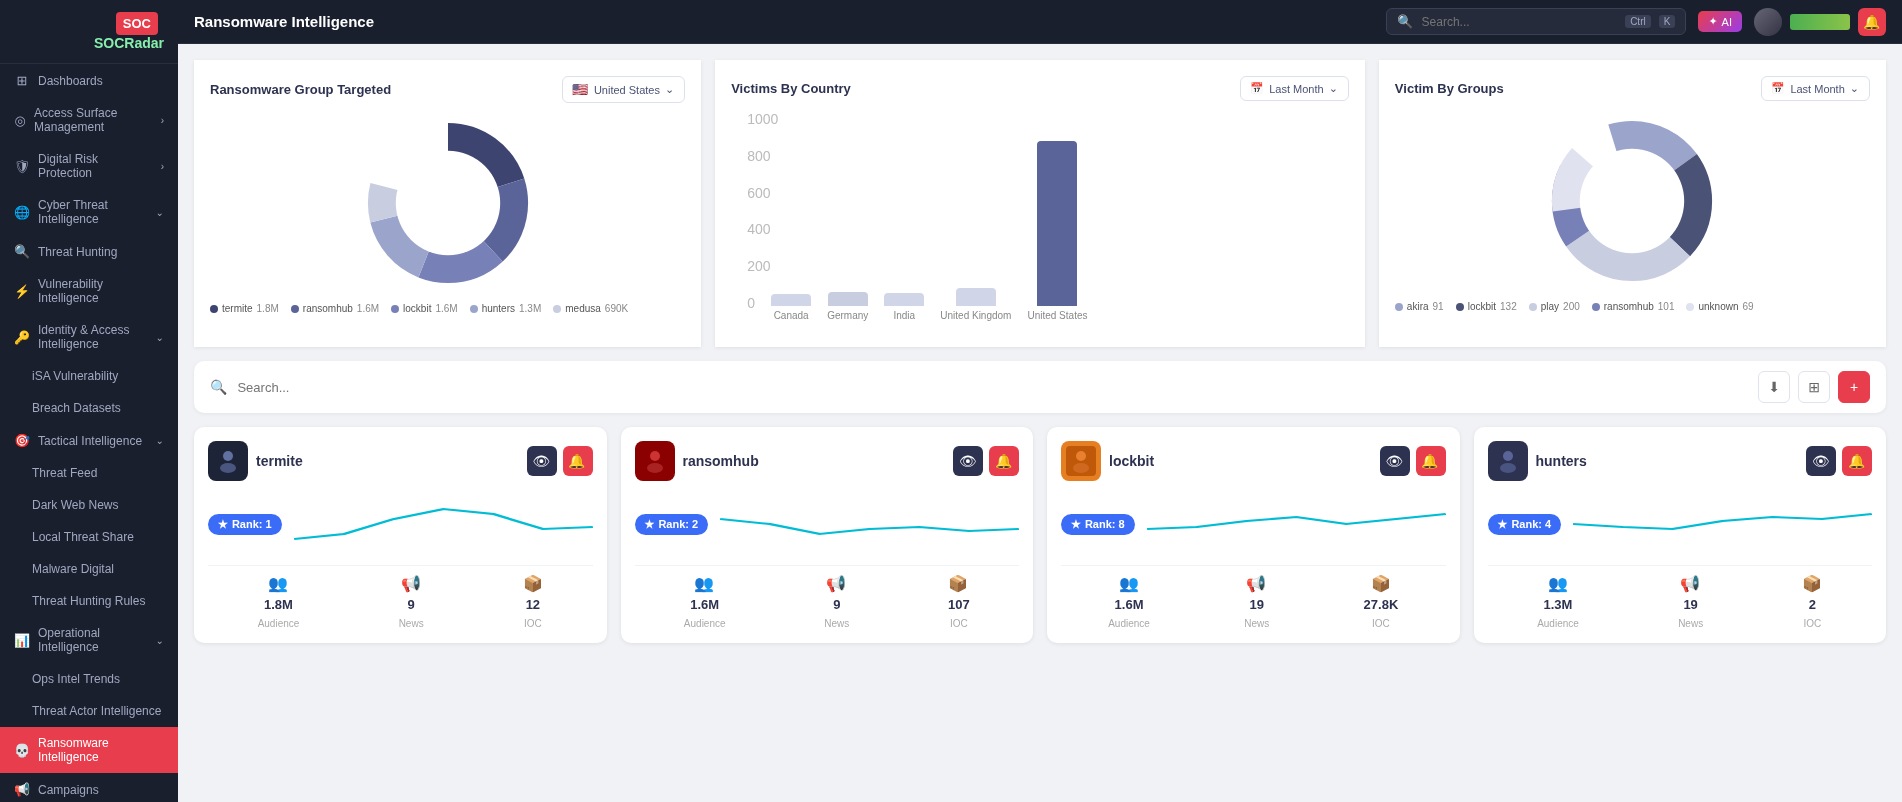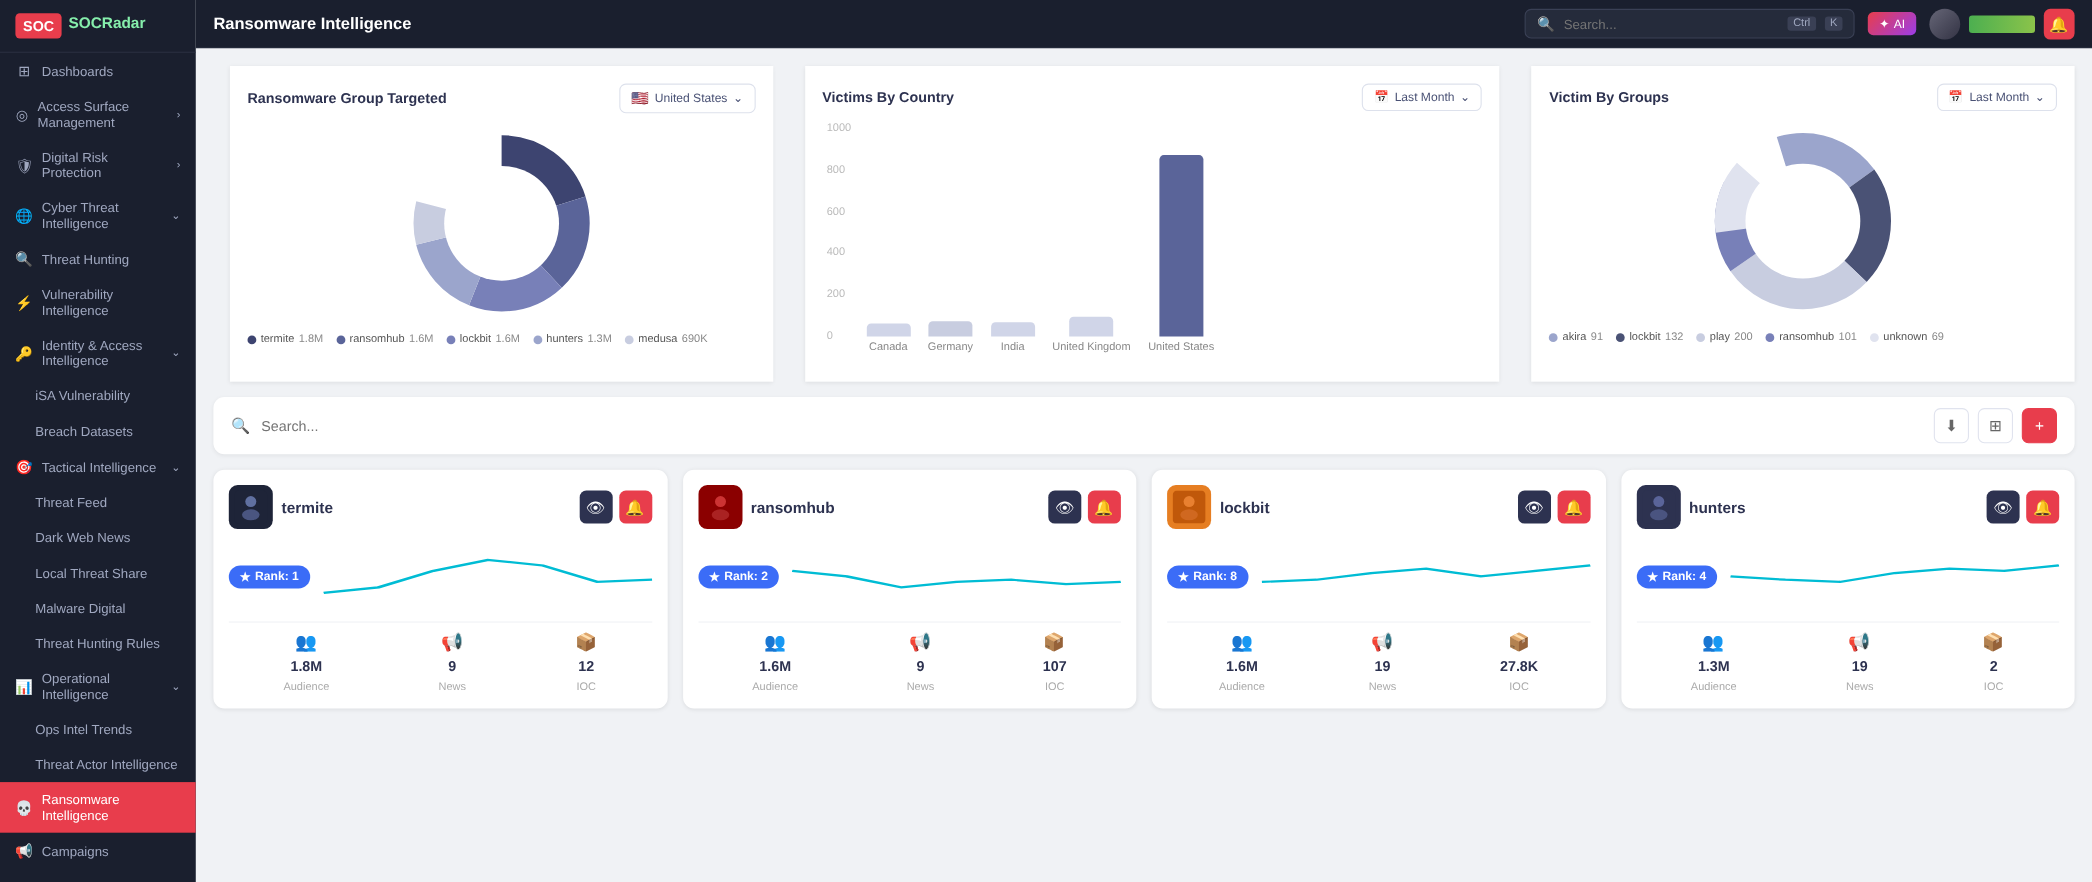--- a/index.html
+++ b/index.html
@@ -11,22 +11,23 @@
       background: #1a1f2e;
       color: #a0a8c0;
       display: flex;
       flex-direction: column;
       flex-shrink: 0;
       overflow-y: auto;
       font-size: 12px;
     }
     .sidebar-logo {
       padding: 12px 14px;
-      display: flex; align-items: flex-start;
+      display: flex; align-items: flex-end;
       border-bottom: 1px solid #2a2f40;
+      flex-direction: column;
     }
     .logo-box {
       background: #e83d4c;
       color: white;
       font-weight: 900;
       font-size: 13px;
       padding: 4px 7px;
       border-radius: 4px;
       margin-right: 6px;
     }
@@ -108,21 +109,20 @@
     .charts-row {
       display: flex;
       gap: 14px;
       margin-bottom: 14px;
     }
     .chart-card {
       background: white;
       border-radius: 0;
       padding: 16px;
       box-shadow: 0 1px 4px rgba(0,0,0,0.08);
-      margin-left: 15px;
     }
     .chart-card.third { flex: 1; }
 
     .card-header {
       display: flex; align-items: center; justify-content: space-between;
       margin-bottom: 10px;
     }
     .card-title { font-size: 13px; font-weight: 600; color: #2d3250; }
 
     .filter-btn {
@@ -411,21 +411,21 @@
         <div class="card-header">
           <span class="card-title">Victims By Country</span>
           <button class="filter-btn">
             <span>📅</span>
             <span>Last Month</span>
             <span>⌄</span>
           </button>
         </div>
         <div style="position:relative; height:220px; padding: 10px 10px 0 40px;">
 
-          <div style="position:absolute; left:0; top:0; height:200px; display:flex; flex-direction:column; justify-content:space-between; font-size:10px; color:#bbb; padding: 0 4px;">
+          <div style="position:absolute; left:12px; top:0; height:200px; display:flex; flex-direction:column; justify-content:space-between; font-size:14px; color:#bbb; padding: 0 4px;">
             <span>1000</span>
             <span>800</span>
             <span>600</span>
             <span>400</span>
             <span>200</span>
             <span>0</span>
           </div>
 
           <div style="display:flex; align-items:flex-end; height:200px; gap:16px;">
             <div class="bar-group">

